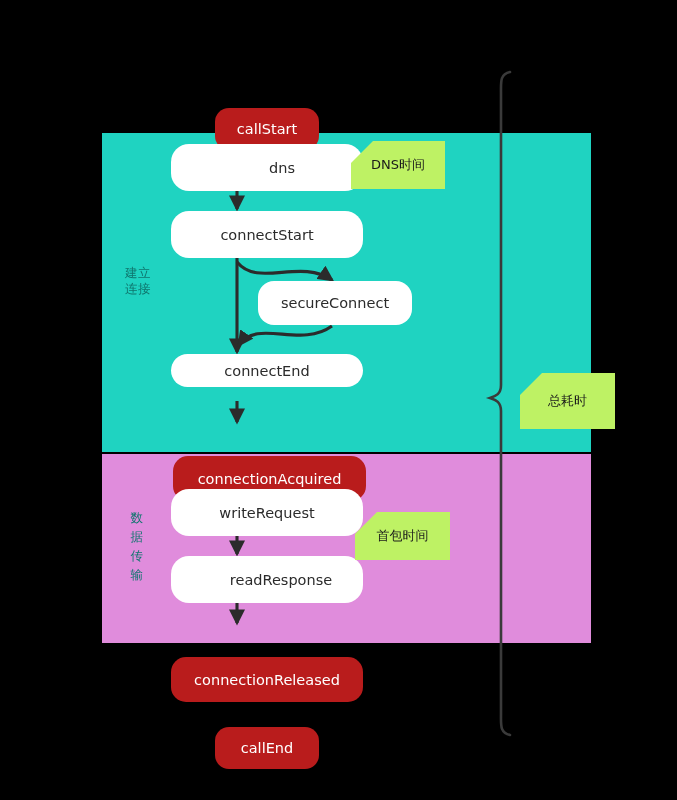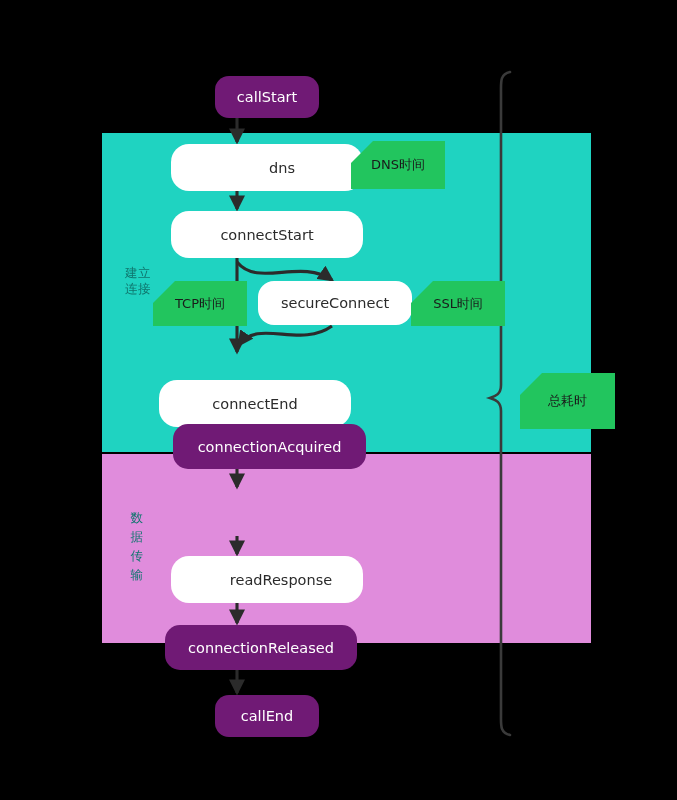--- a/index.html
+++ b/index.html
@@ -39,41 +39,41 @@
     position:absolute;
     display:flex;
     align-items:center;
     justify-content:center;
     box-sizing:border-box;
     font-size:14.5px;
     border-radius:18px;
     white-space:nowrap;
   }
   .node.white{background:#ffffff;color:#2b2b2b;}
-  .node.grey{background:#701a75;color:#ffffff;}
+  .node.grey{background:#b91c1c;color:#ffffff;margin-top:32px;}
 
   #n-callstart        {left:215px;top:76px;  width:104px;height:42px;border-radius:14px;}
   #n-dns              {left:171px;top:144px; width:192px;height:47px;padding-left:30px;}
   #n-connectstart     {left:171px;top:211px; width:192px;height:47px;}
   #n-secureconnect    {left:258px;top:281px; width:154px;height:44px;border-radius:16px;}
-  #n-connectend       {left:159px;top:354px; width:192px;height:47px;margin-top:26px;}
+  #n-connectend       {left:171px;top:354px; width:192px;height:33px;}
   #n-connacquired     {left:173px;top:424px; width:193px;height:45px;border-radius:15px;}
   #n-writerequest     {left:171px;top:489px; width:192px;height:47px;}
   #n-readresponse     {left:171px;top:556px; width:192px;height:47px;padding-left:28px;}
-  #n-connreleased     {left:165px;top:625px; width:192px;height:45px;border-radius:15px;}
+  #n-connreleased     {left:171px;top:625px; width:192px;height:45px;border-radius:15px;}
   #n-callend          {left:215px;top:695px; width:104px;height:42px;border-radius:14px;}
 
   
   .banner{
     position:absolute;
     display:flex;
     align-items:center;
     justify-content:center;
     box-sizing:border-box;
-    background:#22c55e;
+    background:#bef264;
     color:#1a1a1a;
     font-size:13px;
     white-space:nowrap;
     
     clip-path:polygon(22px 0, 100% 0, 100% 100%, 0 100%, 0 22px);
   }
   #b-dns     {left:351px;top:141px;width:94px;height:48px;}
   #b-tcp     {left:153px;top:281px;width:94px;height:45px;}
   #b-ssl     {left:411px;top:281px;width:94px;height:45px;}
   #b-total   {left:520px;top:373px;width:95px;height:56px;}
@@ -120,22 +120,22 @@
              C 496 400, 501 402, 501 411
              L 501 715 C 501 725, 500 733, 510 735" stroke="#3a3a3a" stroke-width="2.6" fill="none" stroke-linecap="round"></path>
   </svg>
 
   <div class="node grey" id="n-callstart">callStart</div>
   <div class="node white" id="n-dns">dns</div>
   <div class="node white" id="n-connectstart">connectStart</div>
   <div class="node white" id="n-secureconnect">secureConnect</div>
   <div class="node white" id="n-connectend">connectEnd</div>
   <div class="node grey" id="n-connacquired">connectionAcquired</div>
+  <div class="node white" id="n-writerequest">writeRequest</div>
   <div class="node white" id="n-readresponse">readResponse</div>
   <div class="node grey" id="n-connreleased">connectionReleased</div>
   <div class="node grey" id="n-callend">callEnd</div>
 
   <div class="banner" id="b-dns">DNS时间</div>
-  <div class="banner" id="b-tcp">TCP时间</div>
-  <div class="banner" id="b-ssl">SSL时间</div>
   <div class="banner" id="b-total">总耗时</div>
+  <div class="banner" id="b-first">首包时间</div>
 
 </div>
 
 </body></html>

